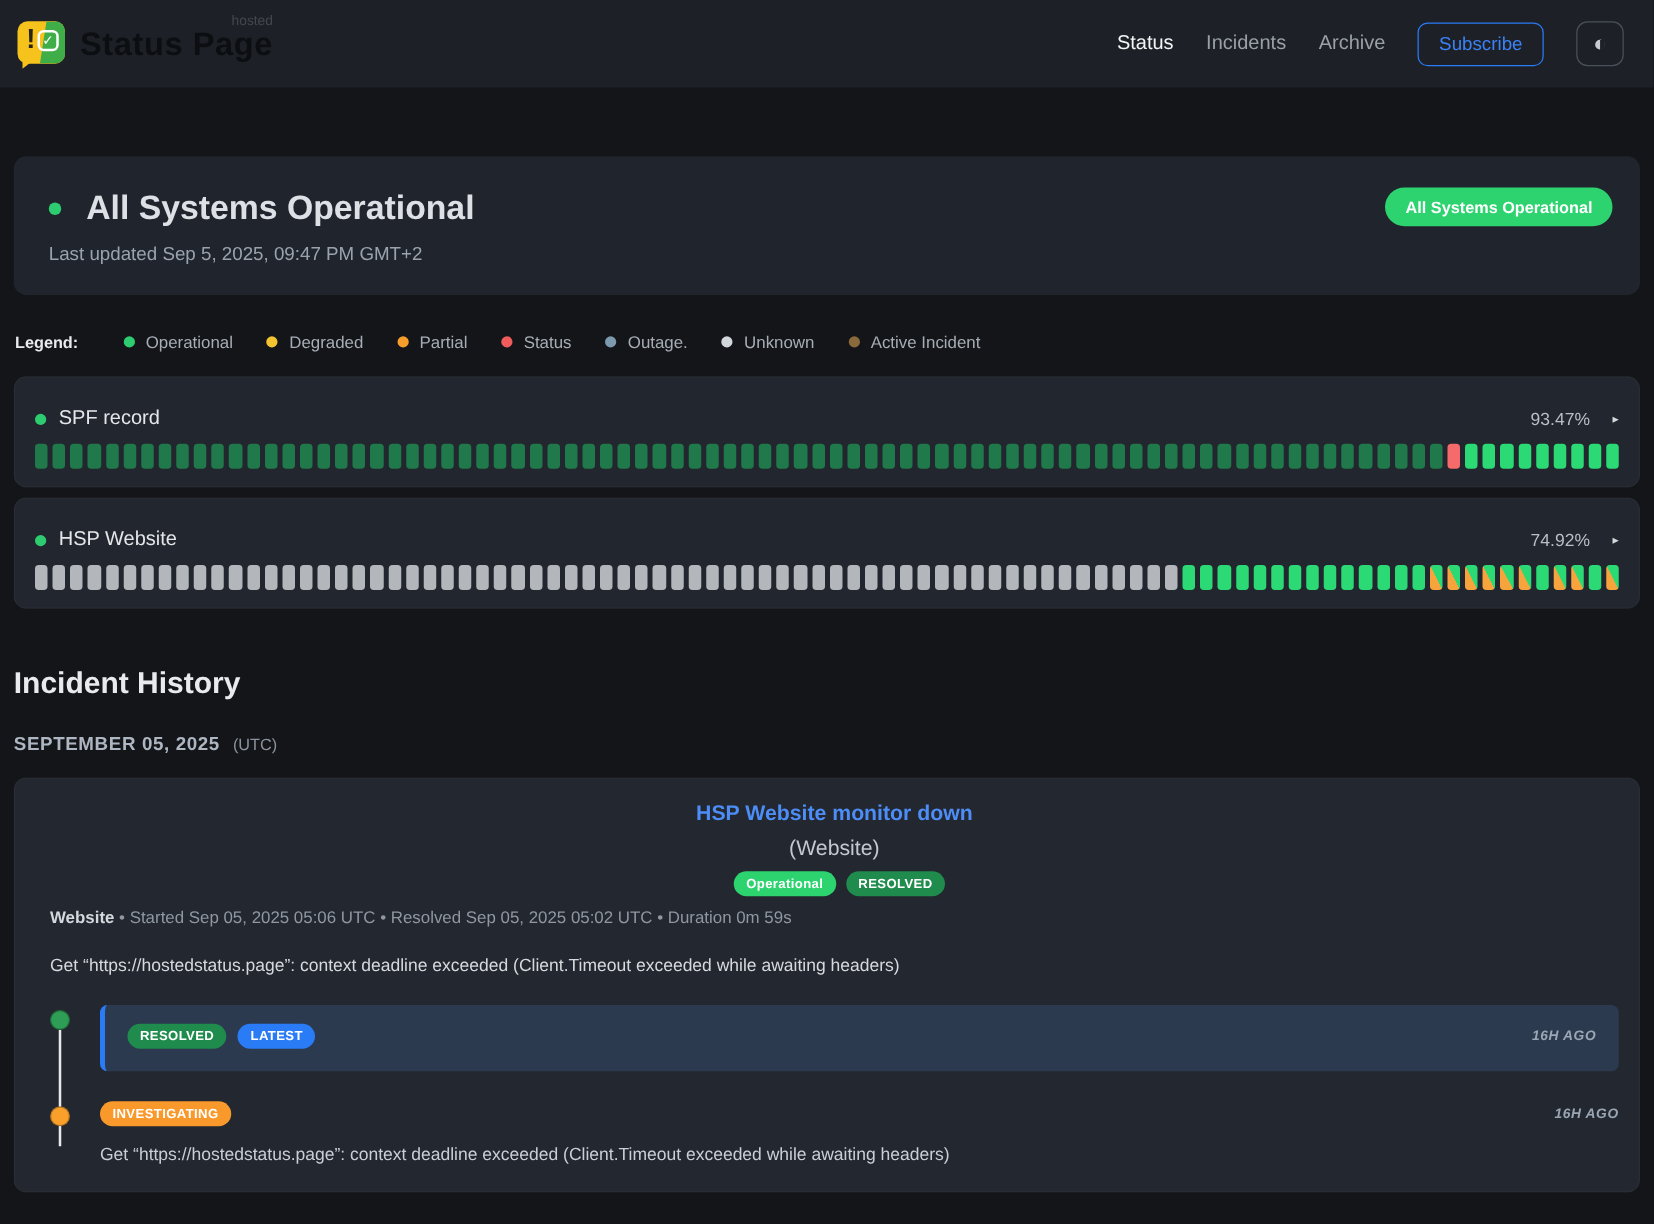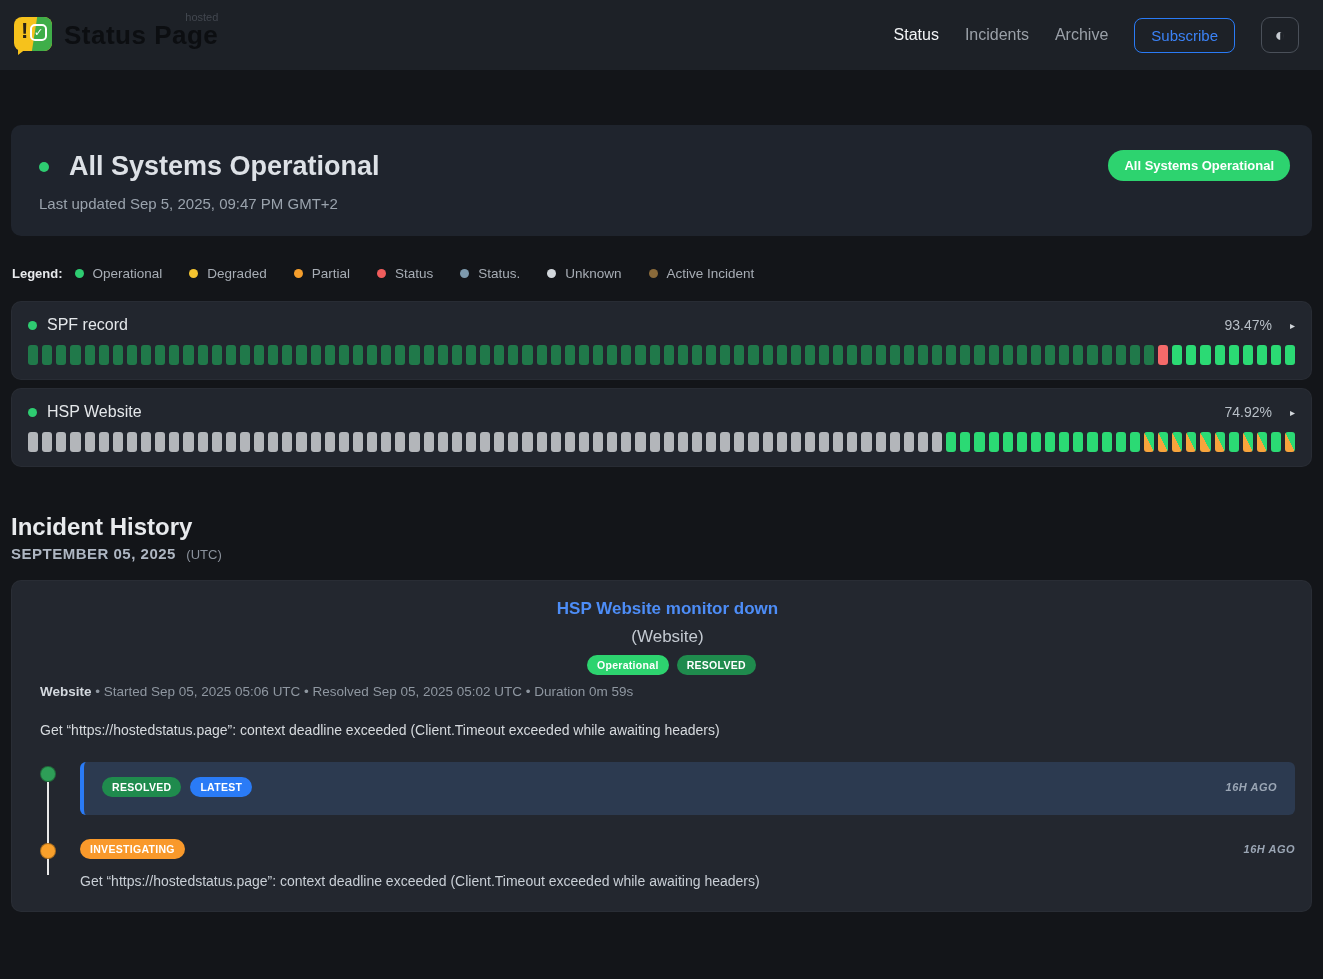--- a/index.html
+++ b/index.html
@@ -70,48 +70,48 @@
   .banner-title-row{ display:flex; align-items:center; gap:20px; }
   .status-dot{ width:10px; height:10px; border-radius:50%; background:var(--green-dot,#2ecc71); }
   .banner-title{ font-size:27px; font-weight:600; color:#dde1e6; }
   .banner-updated{ margin-top:13px; font-size:15px; color:#9aa3ad; }
   .banner-pill{
     position:absolute; right:22px; top:25px; background:var(--green,#2dd36f);
     color:#fff; font-weight:bold; font-size:13px; padding:8px 16px;
     border-radius:16px;
   }
   
-  .legend{ display:flex; align-items:center; margin-top:30px; gap:8px; padding-left:1px; }
+  .legend{ display:flex; align-items:center; margin-top:30px; gap:32px; padding-left:1px; }
   .legend-label{ font-size:13px; font-weight:bold; color:#e8eaed; margin-right:4px; }
   .legend-item{ display:flex; align-items:center; gap:9px; margin-right:9px; }
   .legend-dot{ width:9px; height:9px; border-radius:50%; }
   .legend-text{ font-size:13.5px; color:#a7adb5; }
   
   .section-heading{ margin-top:46px; font-size:24px; font-weight:600; color:#e8eaed; }
   .component-card{
-    margin-top:20px; background:#22262e; border-radius:10px; padding:14px 16px 14px;
+    margin-top:20px; background:#22262e; border-radius:10px; padding:24px 16px 14px;
     border:1px solid rgba(255,255,255,0.03);
     text-align:right;
   }
   .component-card + .component-card{ margin-top:8px; }
   .component-header{ display:flex; align-items:center; cursor:pointer; }
   .comp-dot{ width:9px; height:9px; border-radius:50%; margin-right:10px; }
   .comp-name{ font-size:16px; font-weight:500; color:#e4e7ea; }
   .comp-right{ margin-left:auto; display:flex; align-items:center; gap:18px; }
   .comp-uptime{ font-size:14px; color:#b8bfc7; }
   .comp-arrow{ color:#d4d8dd; font-size:10px; cursor:pointer; }
   .bars{ display:flex; gap:4px; margin-top:11px; }
   .bar{ flex:1; height:20px; border-radius:3px; }
   .bar-dim{ background:var(--bar-dim,#20794a); }
   .bar-op{ background:var(--bar-op,#2bda74); }
   .bar-outage{ background:var(--bar-outage,#f56a6a); }
   .bar-unknown{ background:var(--bar-unknown,#b3b6ba); }
   .bar-mixed{ background:linear-gradient(to top right, var(--bar-partial,#f7a43c) 49.5%, var(--bar-op,#2bda74) 50.5%); }
   
-  .date-heading{ margin-top:4px; }
+  .date-heading{ margin-top:26px; }
   .date-main{ font-size:15px; font-weight:bold; color:#aeb6c2; letter-spacing:0.5px; }
   .date-suffix{ font-size:13px; color:#8b929c; margin-left:6px; }
   .incident-card{
     margin-top:17px; background:#23272f; border-radius:10px;
     padding:18px 16px 22px; border:1px solid rgba(255,255,255,0.03);
   }
   .incident-title-row{ display:flex; align-items:center; gap:8px; padding-left:12px;flex-direction:column; }
   .incident-link{ font-size:17px; font-weight:bold; color:#4d8df7; text-decoration:none; cursor:pointer; }
   .incident-scope{ font-size:17px; color:#c3c9d1; }
   .badge{
@@ -203,21 +203,21 @@
         <span class="legend-item">
     <span class="legend-dot" style="background: rgb(245, 158, 44);"></span>
     <span class="legend-text">Partial</span>
   </span>
         <span class="legend-item">
     <span class="legend-dot" style="background: rgb(240, 92, 92);"></span>
     <span class="legend-text">Status</span>
   </span>
         <span class="legend-item">
     <span class="legend-dot" style="background: rgb(125, 153, 173);"></span>
-    <span class="legend-text">Status.</span>
+    <span class="legend-text">Outage.</span>
   </span>
         <span class="legend-item">
     <span class="legend-dot" style="background: rgb(210, 215, 220);"></span>
     <span class="legend-text">Unknown</span>
   </span>
         <span class="legend-item">
     <span class="legend-dot" style="background: rgb(138, 106, 58);"></span>
     <span class="legend-text">Active Incident</span>
   </span>
       </span>

